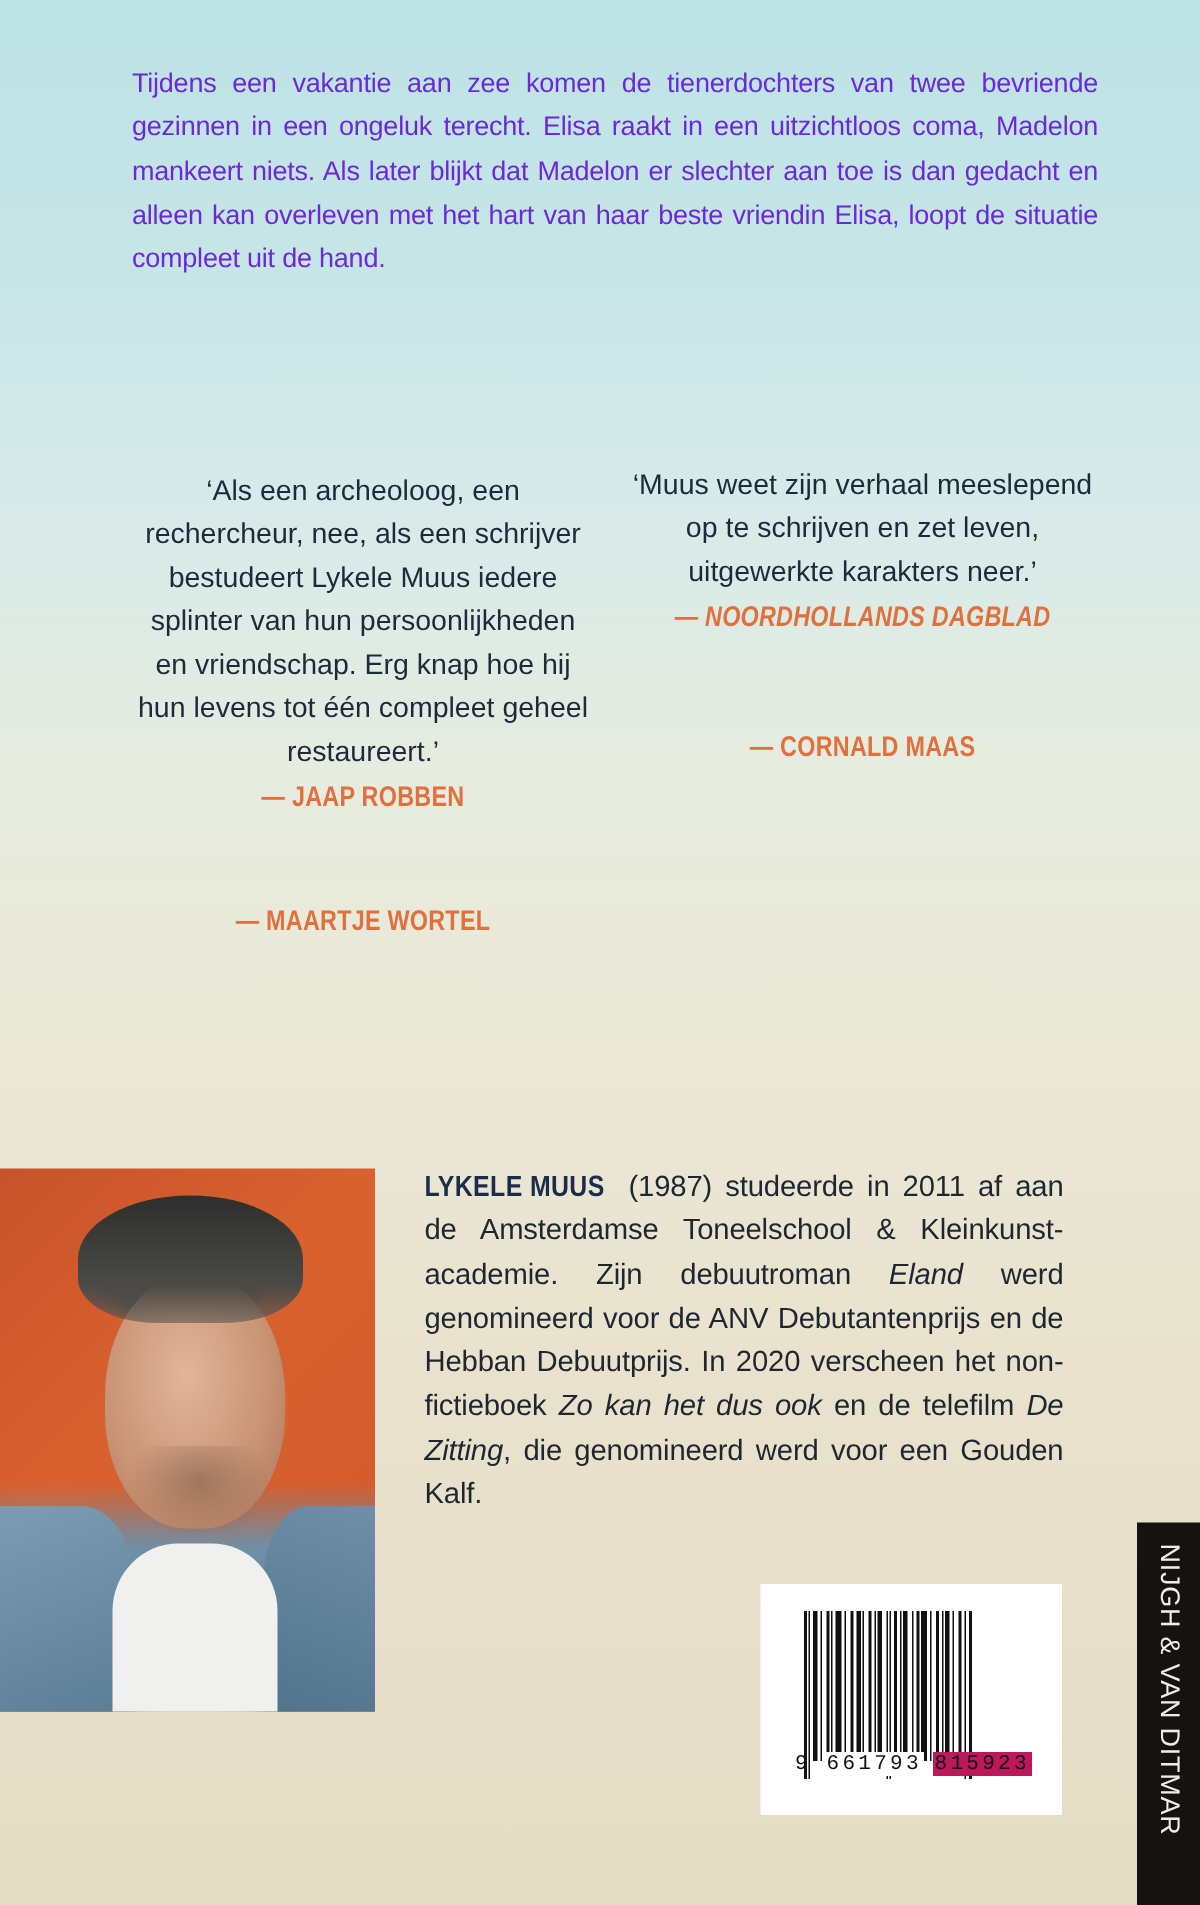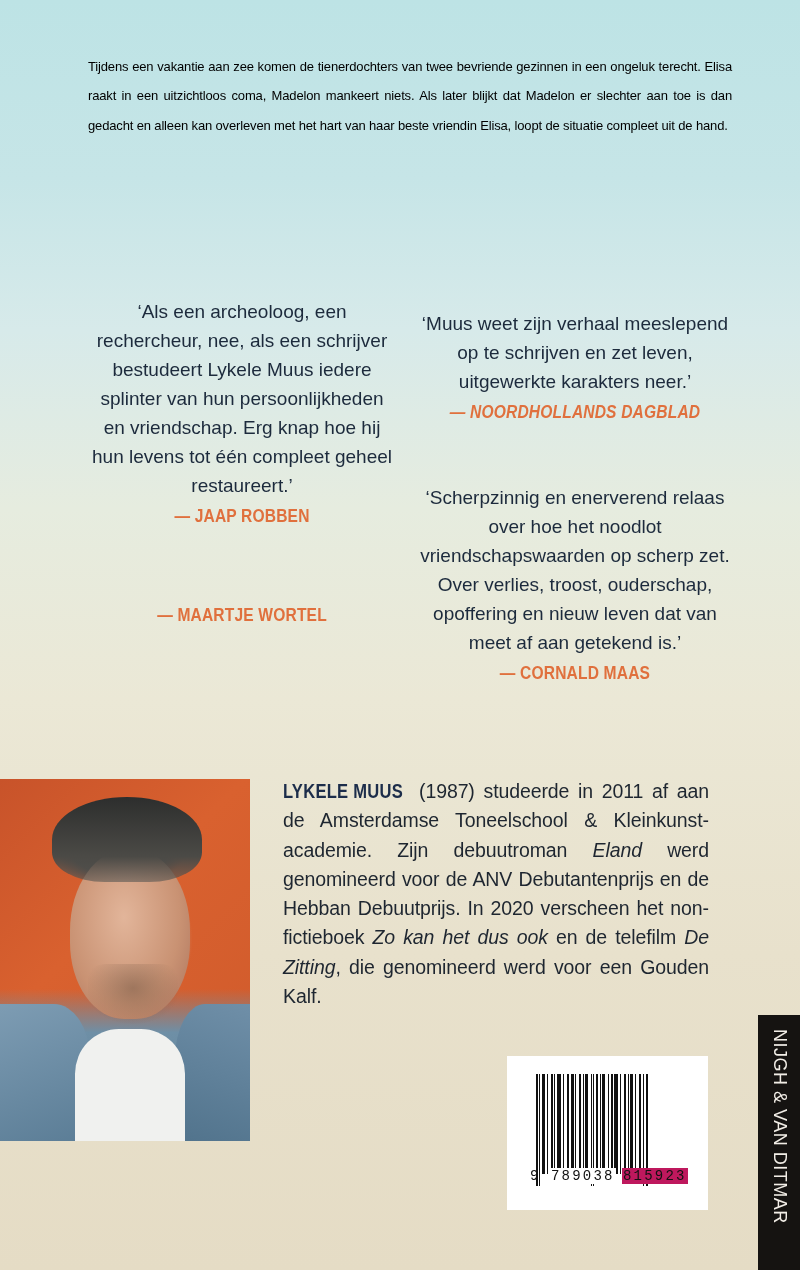--- a/index.html
+++ b/index.html
@@ -3,36 +3,36 @@
 <meta charset="utf-8">
 <style>
   html, body { margin: 0; padding: 0; }
   body {
     width: 800px; height: 1270px; overflow: hidden; position: relative;
     background: linear-gradient(180deg, #bde3e5 0%, #c6e5e7 14%, #d7eaea 26%, #e6ecdf 40%, #ebe8d6 55%, #e8e1cc 75%, #e5dcc5 100%);
     font-family: "Liberation Sans", sans-serif;
     color: #1f2a36;
   }
   .blurb {
-    position: absolute; left: 88px; top: 52px; width: 644px;
-    font-size: 13px; line-height: 29.3px; text-align: justify;
-    color: #000000; letter-spacing: -0.15px;
+    position: absolute; left: 88px; top: 41px; width: 644px;
+    font-size: 18px; line-height: 29.3px; text-align: justify;
+    color: #6d28d9; letter-spacing: -0.15px;
   }
   .quote {
     position: absolute; text-align: center;
     font-size: 19px; line-height: 29px; color: #1c2a3c; font-weight: 500;
   }
   .quote .q-text { display: block; }
   .quote .q-source {
     display: block; color: #e0703d; font-weight: bold; font-size: 19px;
     letter-spacing: 0.2px; transform: scaleX(0.82); transform-origin: center;
     margin-top: 1px;
   }
   .quote .q-source.italic { font-style: italic; }
-  #q1 { left: 92px; top: 297px; width: 300px; }
+  #q1 { left: 92px; top: 313px; width: 300px; }
   #q2 { left: 410px; top: 309px; width: 330px; }
   #q3 { left: 410px; top: 483px; width: 330px; }
   #q4 { left: 92px; top: 599px; width: 300px; }
 
   .photo {
     position: absolute; left: 0; top: 779px; width: 250px; height: 362px;
     background:
       radial-gradient(ellipse 70px 95px at 140px 160px, #d9a98c 0%, #c98e6e 55%, rgba(201,142,110,0) 75%),
       radial-gradient(ellipse 85px 55px at 120px 65px, #3a3a38 0%, #4a4844 60%, rgba(74,72,68,0) 80%),
       radial-gradient(ellipse 90px 80px at 130px 320px, #f4f4f2 0%, #e8eaea 55%, rgba(232,234,234,0) 75%),
@@ -119,21 +119,20 @@
   <span class="q-text">‘Als een archeoloog, een rechercheur, nee, als een schrijver bestudeert Lykele Muus iedere splinter van hun persoonlijkheden en vriend­schap. Erg knap hoe hij hun levens tot één compleet geheel restaureert.’</span>
   <span class="q-source">— JAAP ROBBEN</span>
 </div>
 
 <div class="quote" id="q2">
   <span class="q-text">‘Muus weet zijn verhaal meeslepend op te schrijven en zet leven, uitgewerkte karakters neer.’</span>
   <span class="q-source italic">— NOORDHOLLANDS DAGBLAD</span>
 </div>
 
 <div class="quote" id="q3">
-  <span class="q-text">‘Scherpzinnig en enerverend relaas over hoe het noodlot vriendschapswaarden op scherp zet. Over verlies, troost, ouderschap, opoffering en nieuw leven dat van meet af aan getekend is.’</span>
   <span class="q-source">— CORNALD MAAS</span>
 </div>
 
 <div class="quote" id="q4">
   <span class="q-source">— MAARTJE WORTEL</span>
 </div>
 
 <div class="photo" title="author-portrait">
   <div class="photo-jacket-l"></div>
   <div class="photo-jacket-r"></div>
@@ -173,20 +172,20 @@
       <span class="short" style="width:2px;margin-right:2px"></span>
     <span class="short" style="width:1px;margin-right:1px"></span>
       <span class="short" style="width:3px;margin-right:2px"></span>
     <span class="short" style="width:1px;margin-right:3px"></span>
       <span class="short" style="width:2px;margin-right:2px"></span>
     <span style="width:1px;margin-right:2px"></span>
       <span style="width:2px;margin-right:0"></span>
   </div>
   <div class="barcode-digits">
     <span class="d-first">9</span>
-    <span class="d-mid">789038</span>
+    <span class="d-mid">661793</span>
     <span class="d-last">815923</span>
   </div>
 </div>
 
 <div class="publisher-spine">
   <span class="pub-label">NIJGH &amp; VAN DITMAR</span>
 </div>
 
 </body></html>

